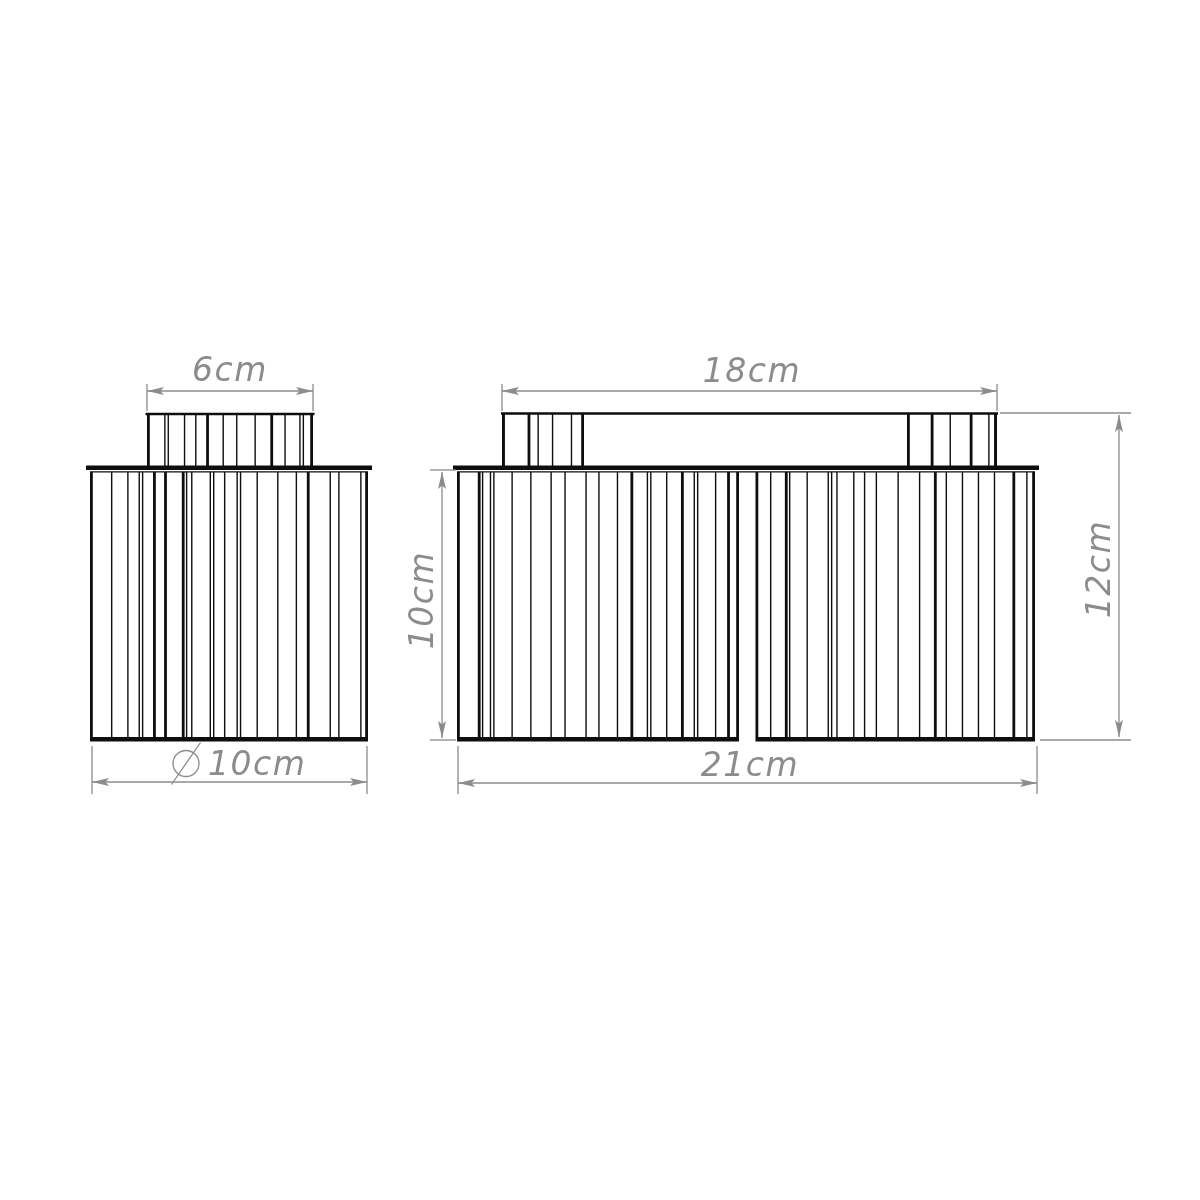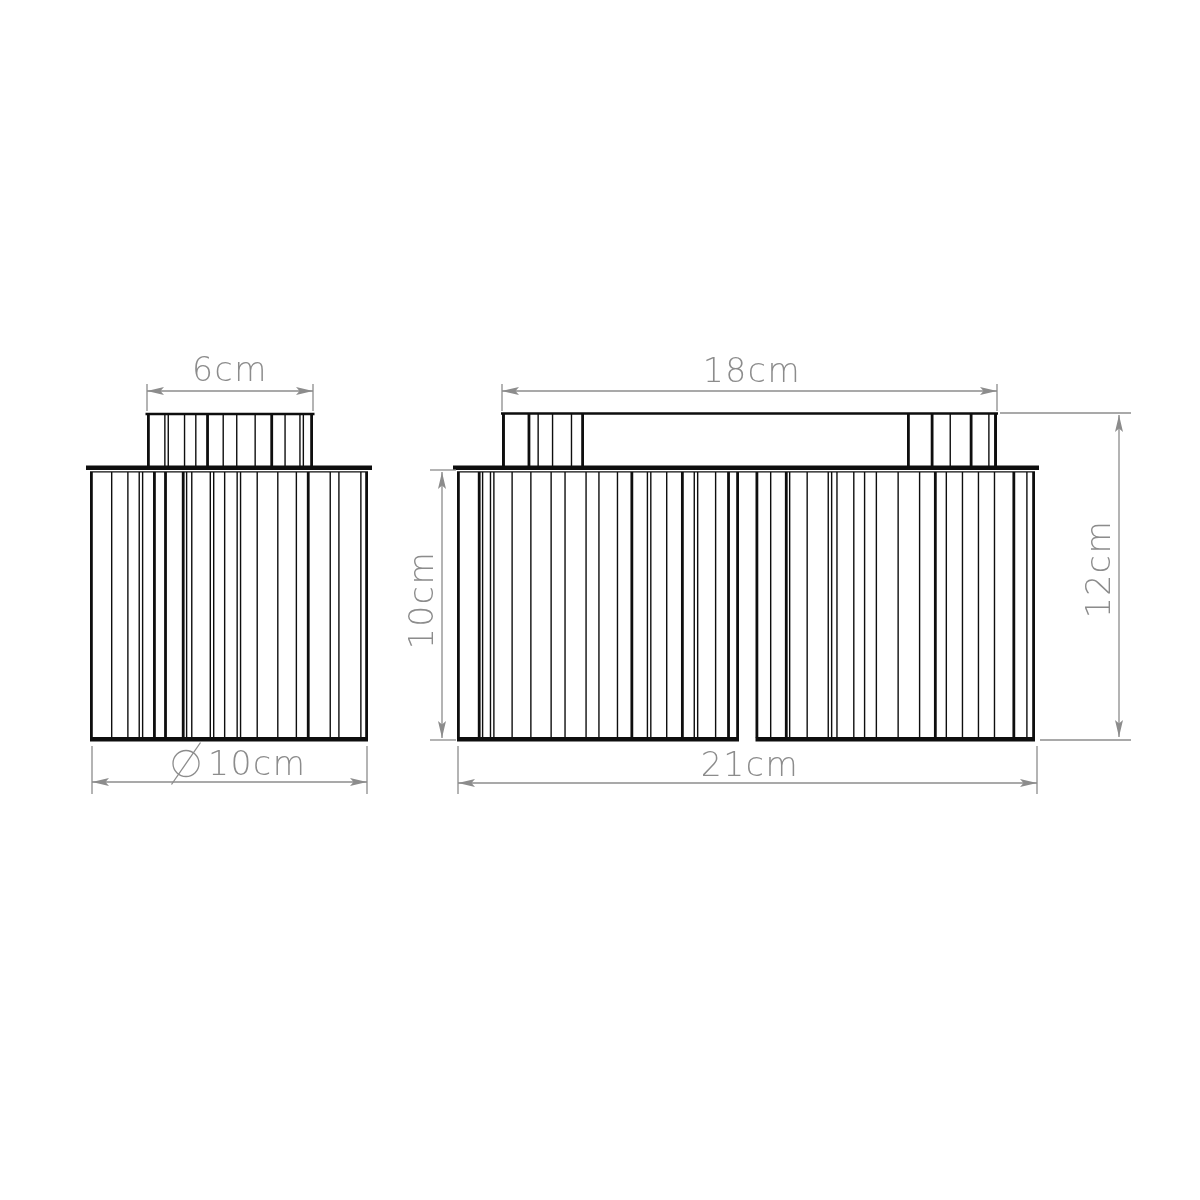--- a/index.html
+++ b/index.html
@@ -1,16 +1,16 @@
 <!DOCTYPE html>
 <html><head>
 <meta charset="utf-8">
 <style>
   html,body{margin:0;padding:0;background:#ffffff;}
-  .stage{width:1200px;height:1151px;position:relative;background:#ffffff;overflow:hidden;}
+  .stage{width:1200px;height:1151px;position:relative;background:#ffffff;overflow:hidden;font-style:italic;}
   svg{display:block;}
   .bk{stroke:#0e0e0e;fill:none;}
   .dim-stroke{stroke:#8c8c8c;stroke-width:1.3;fill:none;}
   .dim-fill{fill:#8c8c8c;stroke:none;}
   .dim-label{
     font-family:"DejaVu Sans", sans-serif;
     font-size:33px;
     font-weight:300;
     letter-spacing:1.5px;
     fill:#8c8c8c;

